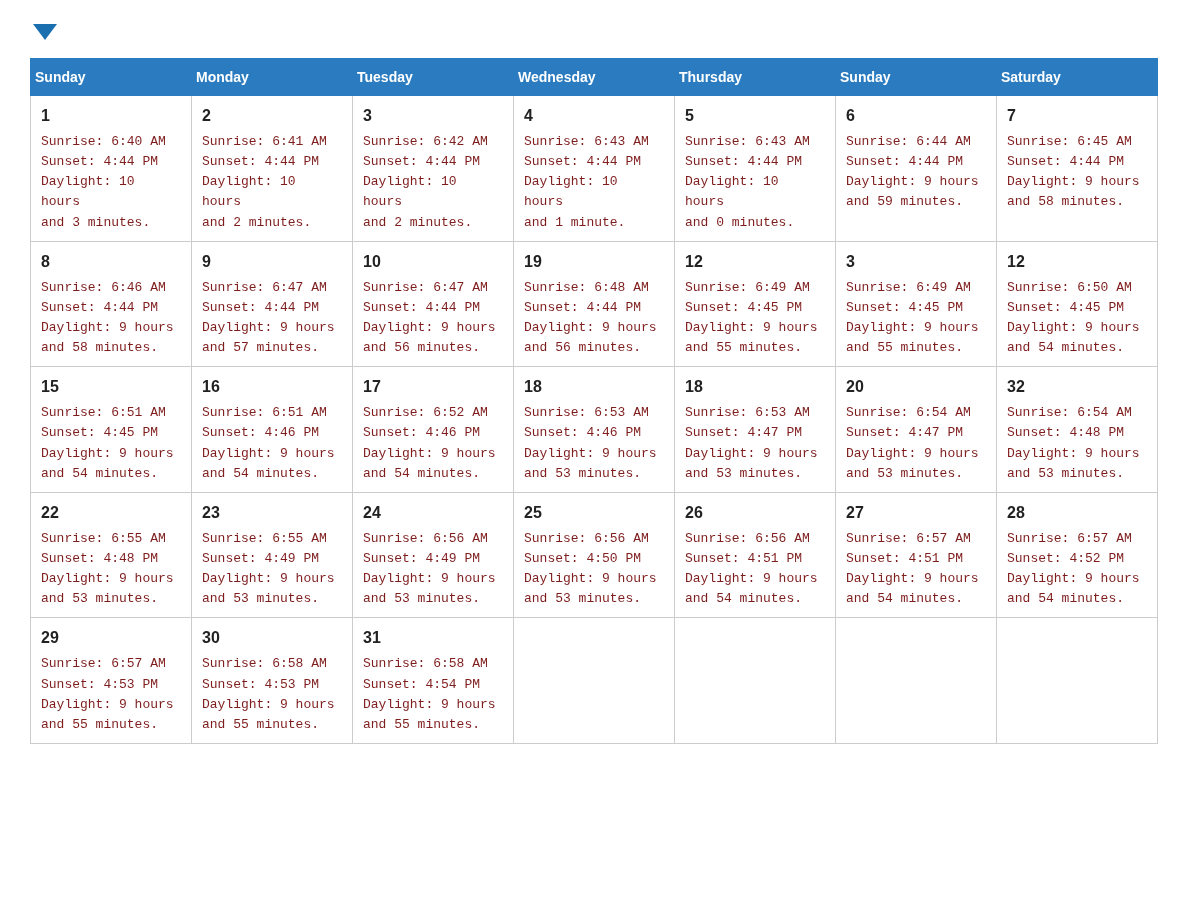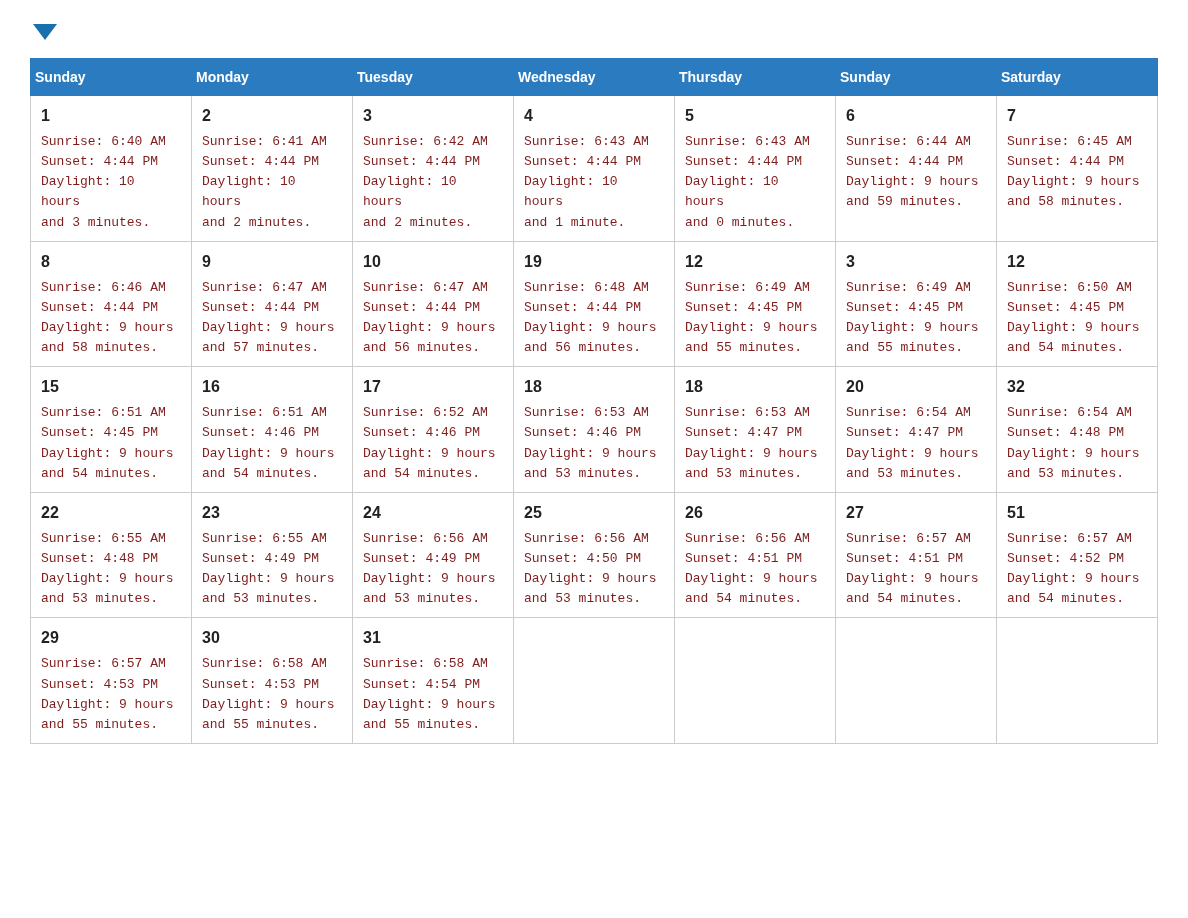--- a/index.html
+++ b/index.html
@@ -247,21 +247,21 @@
         </td>
         <td>
           <span class="day-number">26</span>
           <div class="day-info">Sunrise: 6:56 AM<br>Sunset: 4:51 PM<br>Daylight: 9 hours <br>and 54 minutes.</div>
         </td>
         <td>
           <span class="day-number">27</span>
           <div class="day-info">Sunrise: 6:57 AM<br>Sunset: 4:51 PM<br>Daylight: 9 hours <br>and 54 minutes.</div>
         </td>
         <td>
-          <span class="day-number">51</span>
+          <span class="day-number">28</span>
           <div class="day-info">Sunrise: 6:57 AM<br>Sunset: 4:52 PM<br>Daylight: 9 hours <br>and 54 minutes.</div>
         </td>
       </tr>
       <tr>
         <td>
           <span class="day-number">29</span>
           <div class="day-info">Sunrise: 6:57 AM<br>Sunset: 4:53 PM<br>Daylight: 9 hours <br>and 55 minutes.</div>
         </td>
         <td>
           <span class="day-number">30</span>

